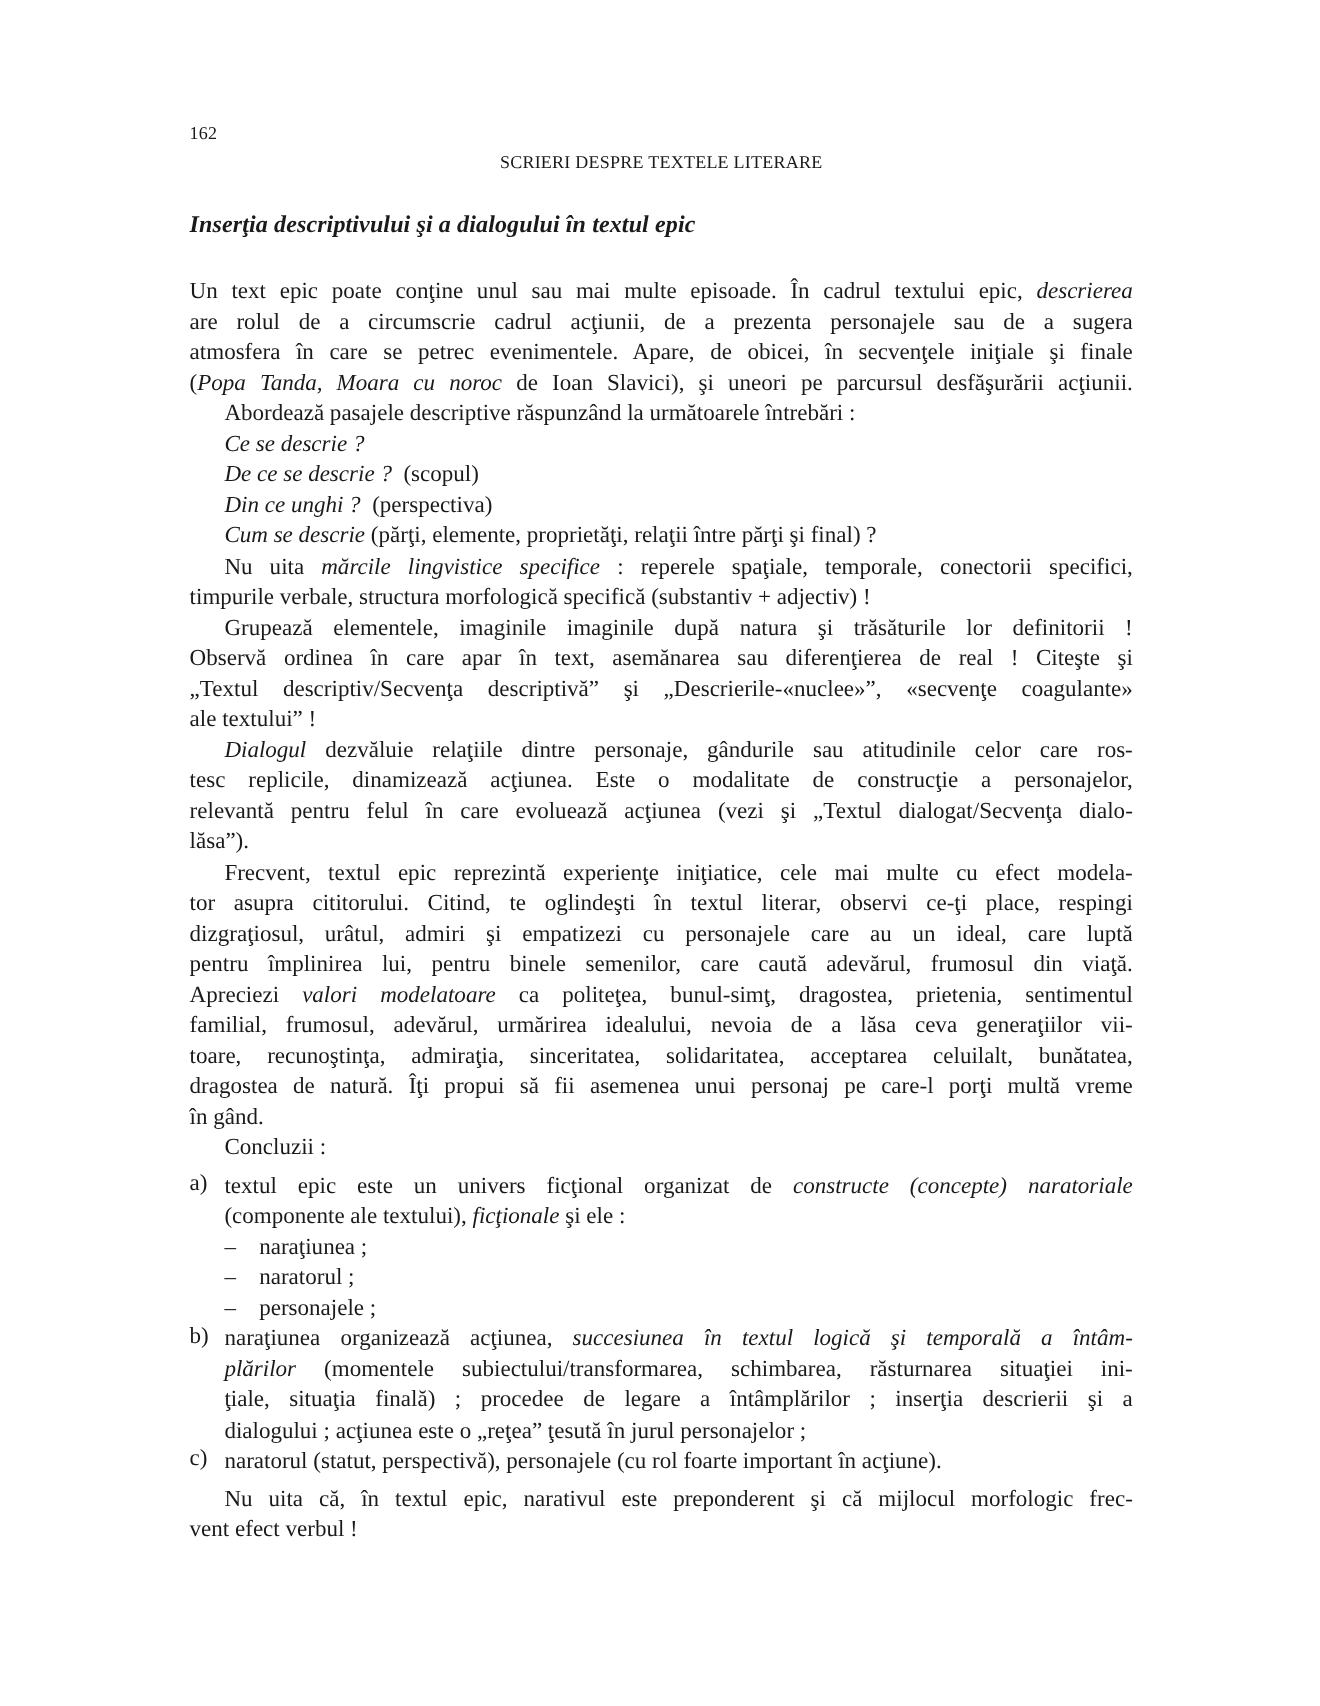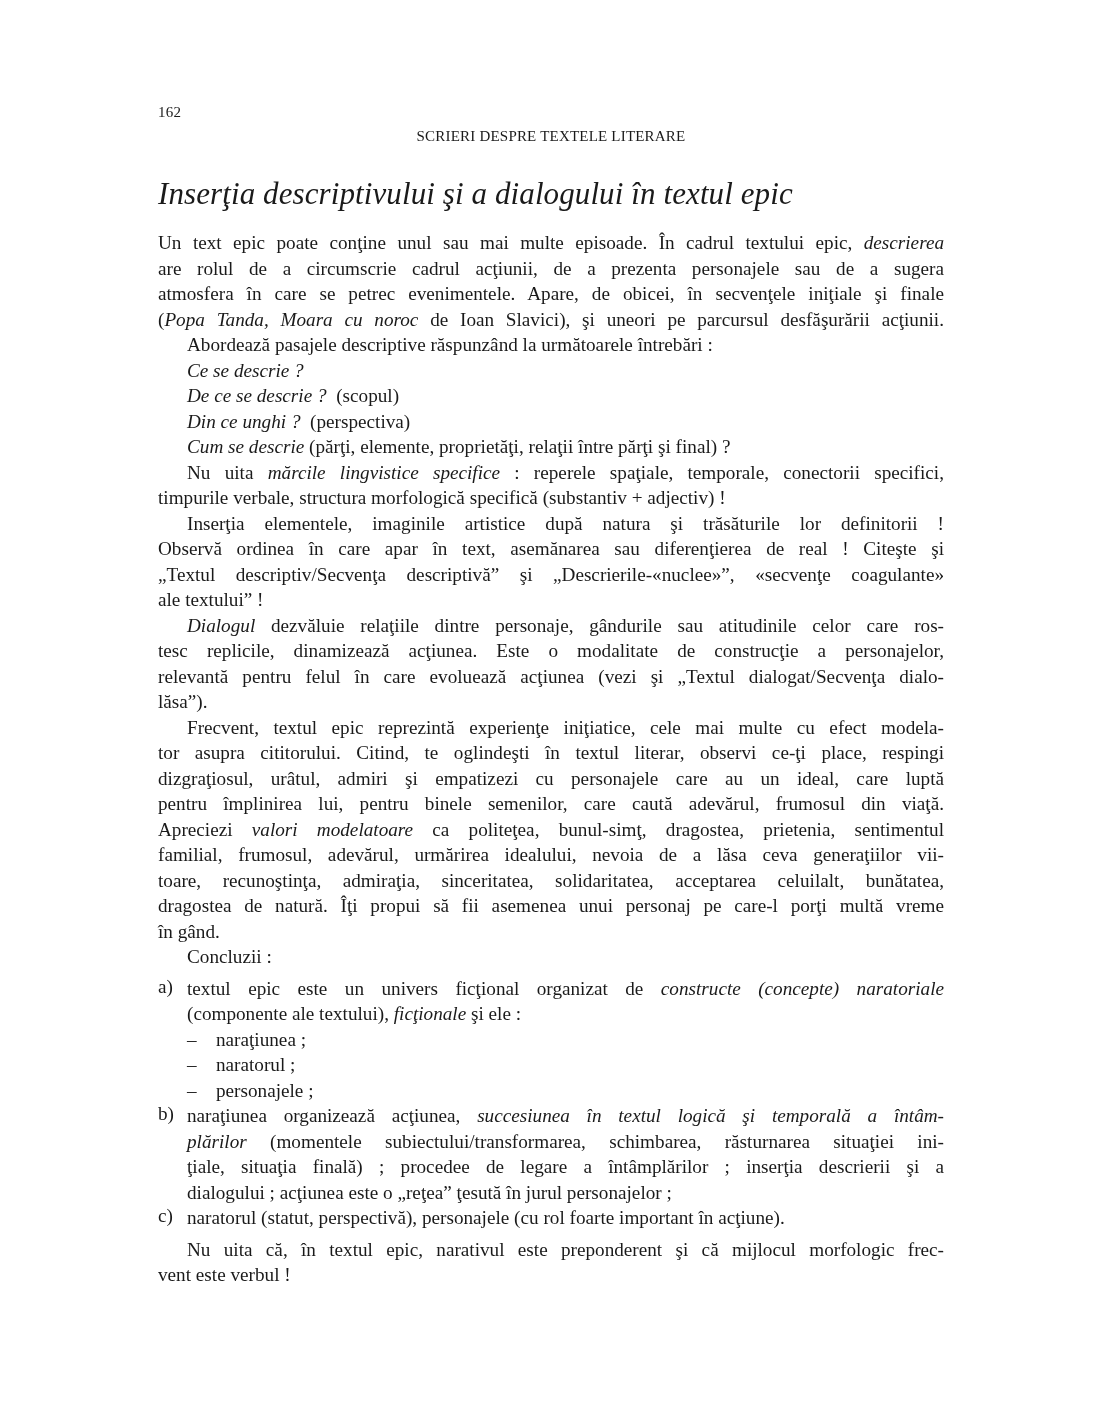--- a/index.html
+++ b/index.html
@@ -3,21 +3,21 @@
 <meta charset="utf-8">
 <style>
   html, body { margin: 0; padding: 0; background: #ffffff; }
   body { width: 1100px; height: 1422px; position: relative; overflow: hidden;
          font-family: "Liberation Serif", "DejaVu Serif", serif; color: #1a1a1a; }
   .page { position: absolute; left: 158px; top: 0; width: 786px; }
   .running-head { position: absolute; top: 104px; left: 0; width: 786px; height: 20px;
                   font-size: 15px; letter-spacing: 0.2px; }
   .page-num { position: absolute; left: 0; top: 0; }
   .run-title { position: absolute; left: 0; right: 0; text-align: center; top: 0; margin-top: 24px; }
-  .title { position: absolute; top: 176px; left: 0; font-size: 31px; font-style: italic; font-weight: normal; letter-spacing: 0.1px; }
+  .title { position: absolute; top: 176px; left: 0; font-size: 20px; font-style: italic; font-weight: bold; letter-spacing: 0.1px; }
   .body { position: absolute; top: 230px; left: 0; width: 786px; font-size: 19.2px; }
   .ln { height: 25.5px; line-height: 25.5px; white-space: nowrap; }
   .j { text-align: justify; text-align-last: justify; white-space: normal; }
   .ind { padding-left: 29px; }
   .i { font-style: italic; }
   .gap { height: 6px; }
   .item { position: relative; padding-left: 29px; }
   .marker { position: absolute; left: 0; top: 0; }
   .dash-item { position: relative; padding-left: 58px; }
   .dash { position: absolute; left: 29px; top: 0; }
@@ -50,21 +50,21 @@
       <div class="ln ind"><span class="i">Din ce unghi ?</span>&nbsp; <span>(perspectiva)</span></div>
       <div class="ln ind"><span class="i">Cum se descrie</span> <span>(părţi, elemente, proprietăţi, relaţii între părţi şi final) ?</span></div>
     </div>
 
     <div>
       <div class="ln j ind"><span>Nu uita </span><span class="i">mărcile lingvistice specifice</span><span> :  reperele spaţiale, temporale, conectorii specifici,</span></div>
       <div class="ln">timpurile verbale, structura morfologică specifică (substantiv + adjectiv) !</div>
     </div>
 
     <div>
-      <div class="ln j ind">Inserţia elementele, imaginile artistice după natura şi trăsăturile lor definitorii !</div>
+      <div class="ln j ind">Grupează elementele, imaginile imaginile după natura şi trăsăturile lor definitorii !</div>
       <div class="ln j">Observă ordinea în care apar în text, asemănarea sau diferenţierea de real !  Citeşte şi</div>
       <div class="ln j">„Textul descriptiv/Secvenţa descriptivă” şi „Descrierile-«nuclee»”, «secvenţe coagulante»</div>
       <div class="ln">ale textului” !</div>
     </div>
 
     <div>
       <div class="ln j ind"><span class="i">Dialogul</span><span> dezvăluie relaţiile dintre personaje, gândurile sau atitudinile celor care ros-</span></div>
       <div class="ln j">tesc replicile, dinamizează acţiunea. Este o modalitate de construcţie a personajelor,</div>
       <div class="ln j">relevantă pentru felul în care evoluează acţiunea (vezi şi „Textul dialogat/Secvenţa dialo-</div>
       <div class="ln">lăsa”).</div>
@@ -106,17 +106,17 @@
       <div class="item">
         <span class="marker">c)</span>
         <div class="ln">naratorul (statut, perspectivă), personajele (cu rol foarte important în acţiune).</div>
       </div>
     </div>
 
     <div class="gap"></div>
 
     <div>
       <div class="ln j ind">Nu uita că, în textul epic, narativul este preponderent şi că mijlocul morfologic frec-</div>
-      <div class="ln">vent este verbul !</div>
+      <div class="ln">vent efect verbul !</div>
     </div>
 
   </div>
 </div>
 
 </body></html>

